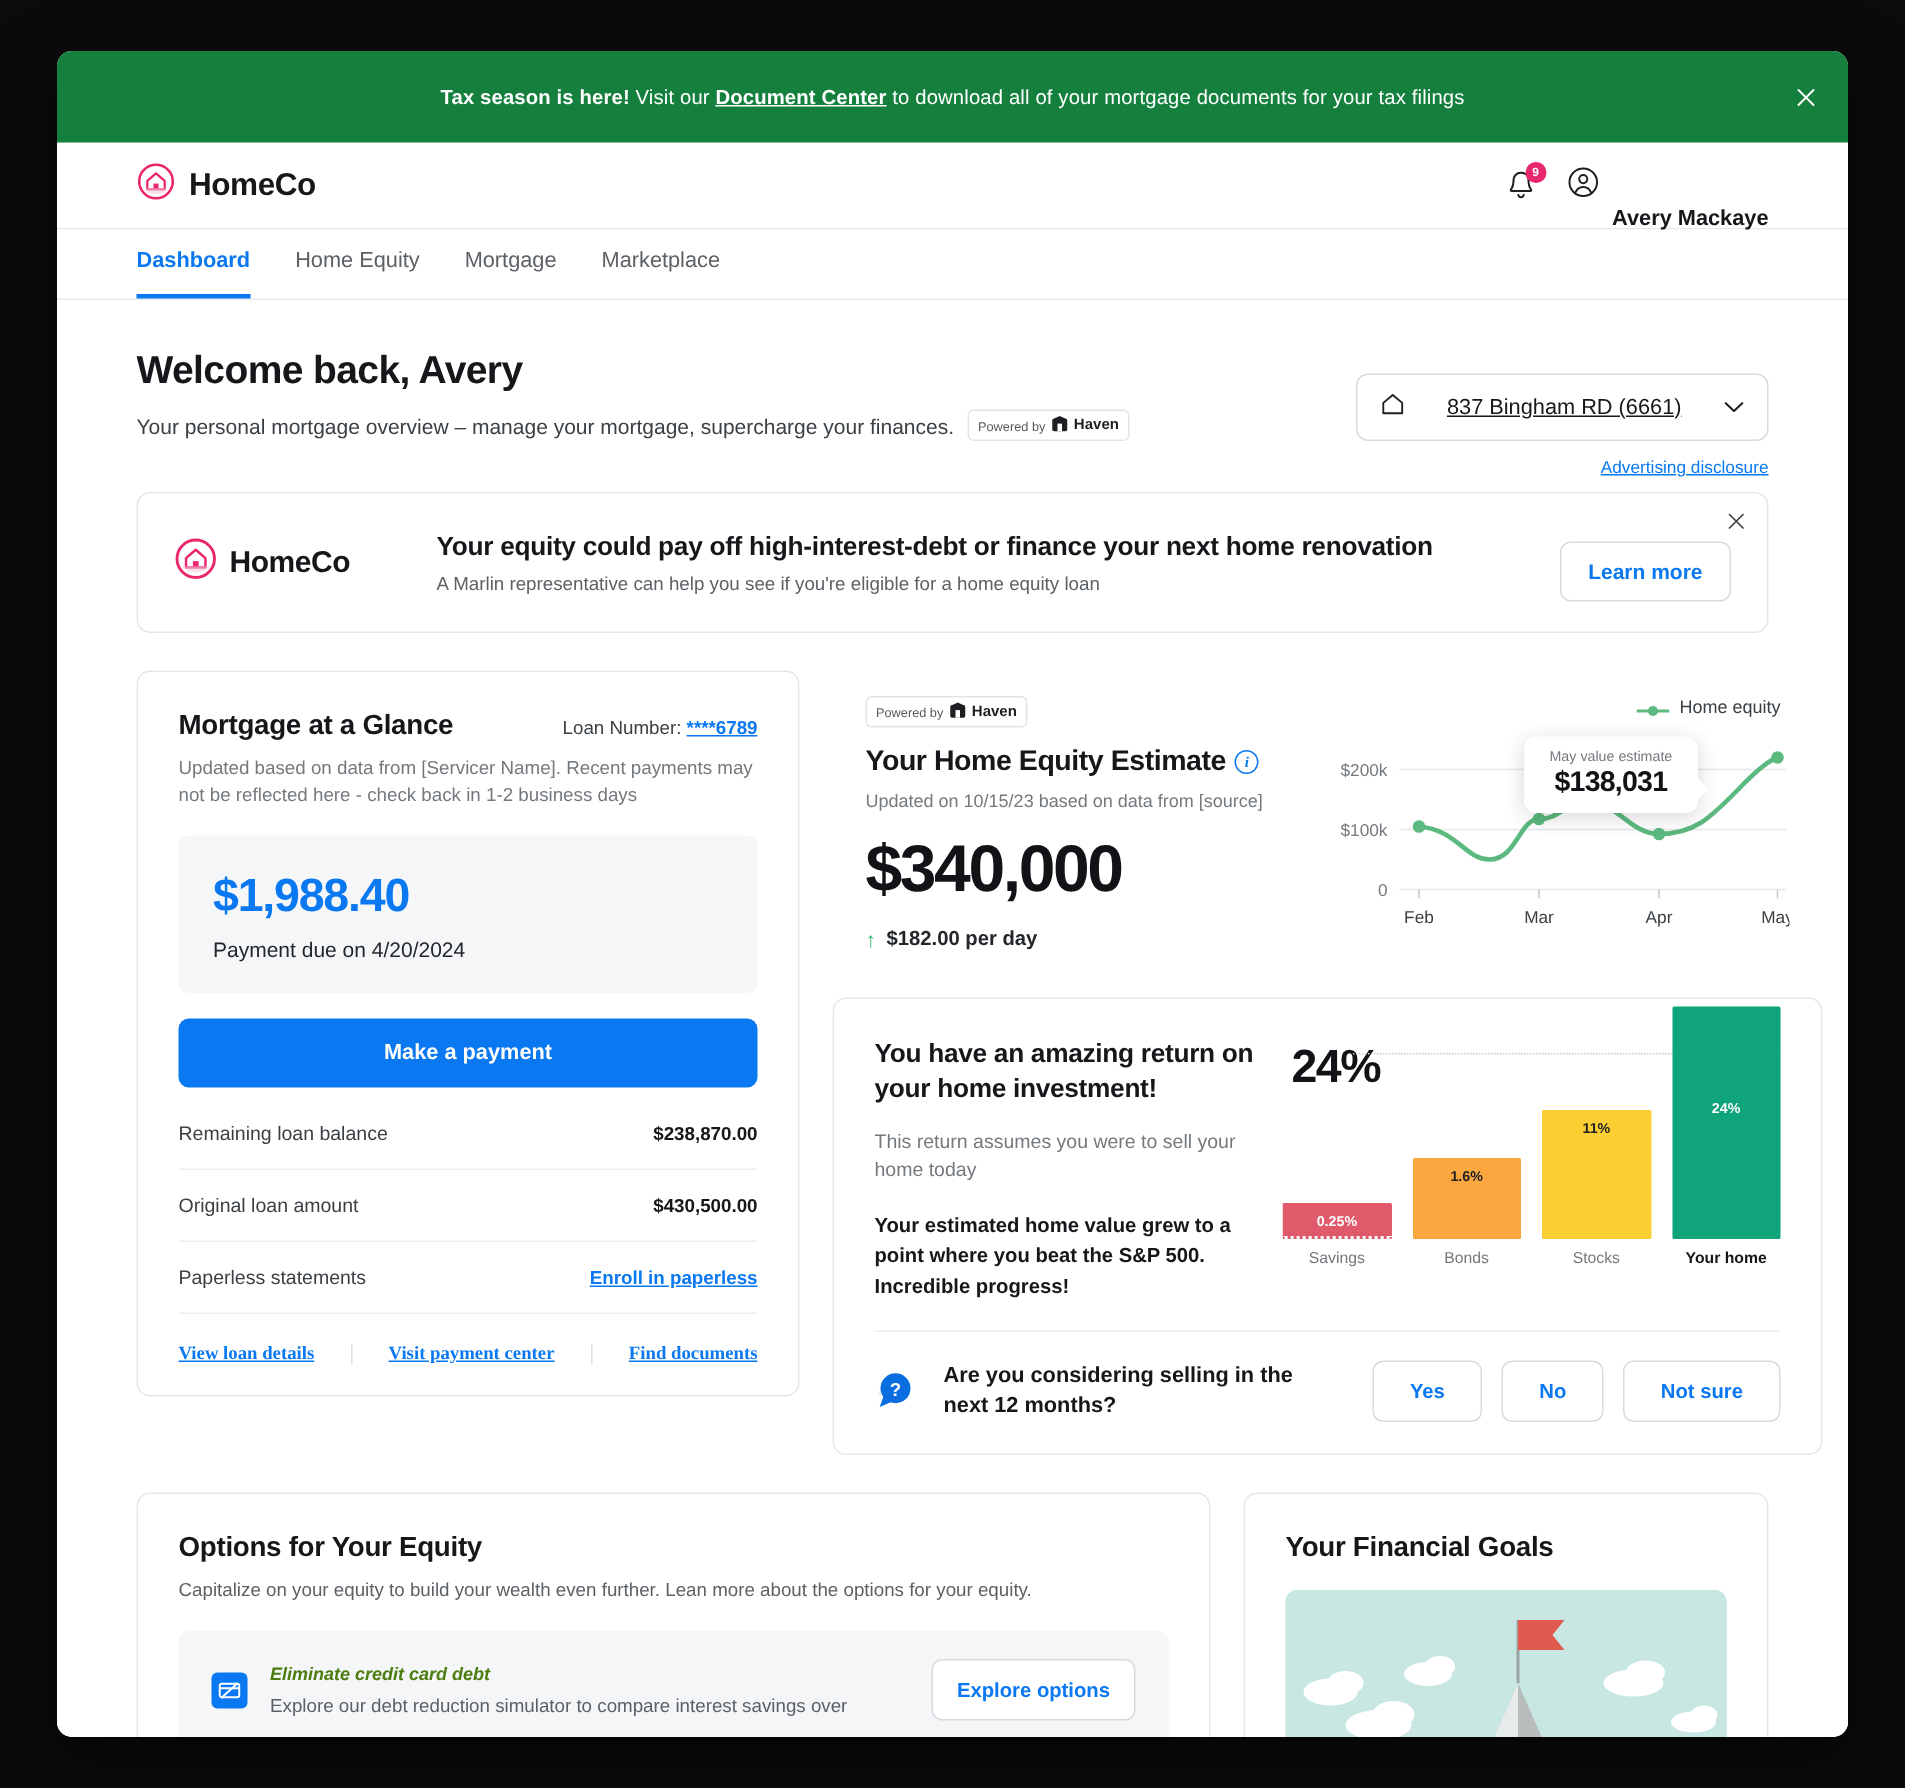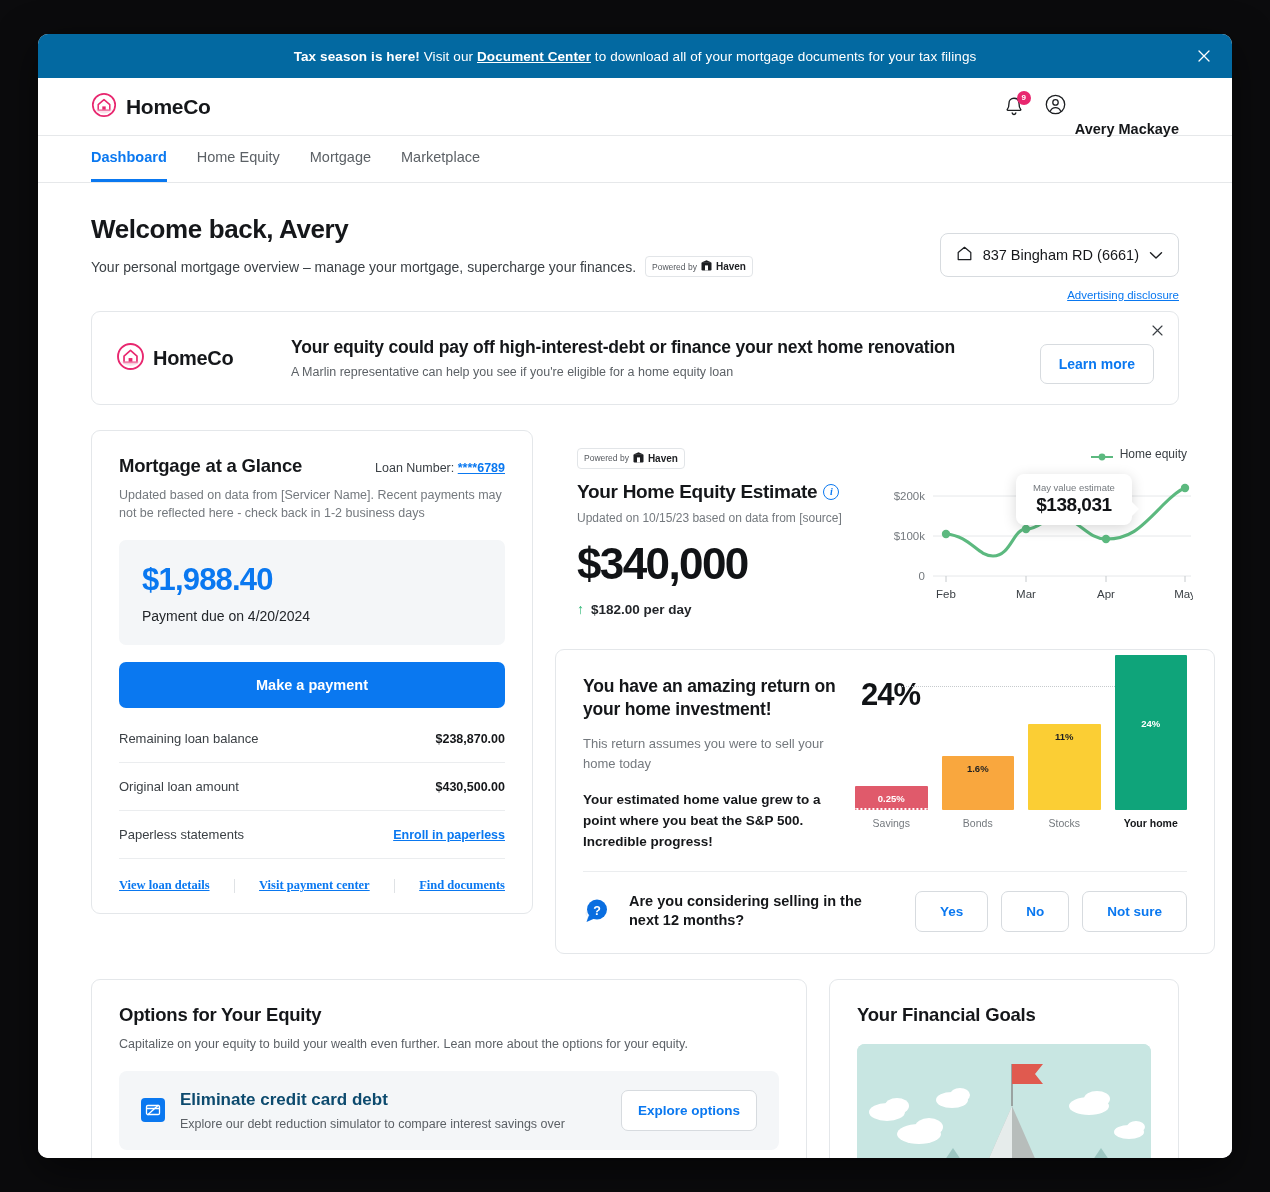--- a/index.html
+++ b/index.html
@@ -20,22 +20,22 @@
     width: 1194px; height: 1124px;
     background: #ffffff;
     border-radius: 10px;
     overflow: hidden;
     box-shadow: 0 12px 40px rgba(0,0,0,.55);
   }
 
   
   .topbar {
     position: relative;
-    height: 44px;
-    background: #0369a1;
+    height: 61px;
+    background: #15803d;
     color: #ffffff;
     display: flex; align-items: center; justify-content: center;
     font-size: 13.5px;
   }
   .topbar .msg { letter-spacing: .1px; }
   .topbar b { font-weight: 700; }
   .topbar a { color: #ffffff; text-decoration: underline; font-weight: 700; }
   .topbar .closex {
     position: absolute; right: 18px; top: 50%; transform: translateY(-50%);
     width: 20px; height: 20px; cursor: pointer;
@@ -96,24 +96,24 @@
   .welcome-sub { font-size: 14px; color: #3b4045; }
   .haven-badge {
     display: inline-flex; align-items: center; gap: 4px;
     border: 1px solid #e2e5e8; border-radius: 4px;
     padding: 3px 6px; background: #fff;
     font-size: 8.5px; color: #55595e; white-space: nowrap;
   }
   .haven-badge .hv-name { font-size: 10px; font-weight: 700; color: #1d1f22; }
   .addr-select {
     margin-left: auto;
-    display: flex; align-items: center; gap: 10px;
+    display: flex; align-items: center; gap: 28px;
     border: 1px solid #d7dbdf; border-radius: 8px;
     padding: 11px 15px; background: #fff; cursor: pointer;
-    font-size: 14.5px; color: #15171a; font-weight: 400;
+    font-size: 14.5px; color: #15171a; font-weight: 400; text-decoration: underline;
   }
   .adv-disclosure {
     text-align: right; margin-top: 12px;
     font-size: 11.5px;
   }
   .adv-disclosure a { color: #0a78f0; text-decoration: underline; }
 
   
   .promo {
     position: relative;
@@ -262,21 +262,21 @@
   .opt-sub { font-size: 12.5px; color: #5c6166; margin-top: 11px; }
   .opt-item {
     margin-top: 20px; background: #f4f6f8; border-radius: 8px;
     display: flex; align-items: center; gap: 15px;
     padding: 19px 22px;
   }
   .opt-ico {
     width: 24px; height: 24px; border-radius: 4px; background: #0a78f0; flex: none;
     display: flex; align-items: center; justify-content: center;
   }
-  .opt-item-title { font-size: 17px; font-weight: 700; color: #0c4a6e; }
+  .opt-item-title { font-size: 12px; font-weight: 700; color: #4d7c0f; font-style: italic; }
   .opt-item-sub { font-size: 12.5px; color: #5c6166; margin-top: 7px; }
   .explore-btn {
     margin-left: auto; border: 1px solid #d7dbdf; border-radius: 7px;
     background: #fff; color: #0a78f0; font-size: 13.5px; font-weight: 700;
     padding: 12px 16px; cursor: pointer; font-family: inherit; white-space: nowrap;
   }
   .goals-card { width: 350px; flex: none; padding: 24px 27px 0 27px; }
   .goals-title { font-size: 18.5px; font-weight: 700; color: #15171a; letter-spacing: -.2px; }
   .goals-img {
     margin-top: 18px; height: 160px; border-radius: 8px;

